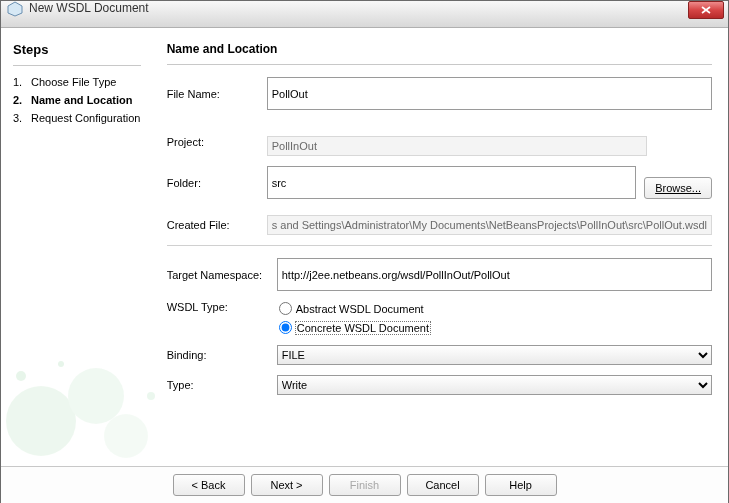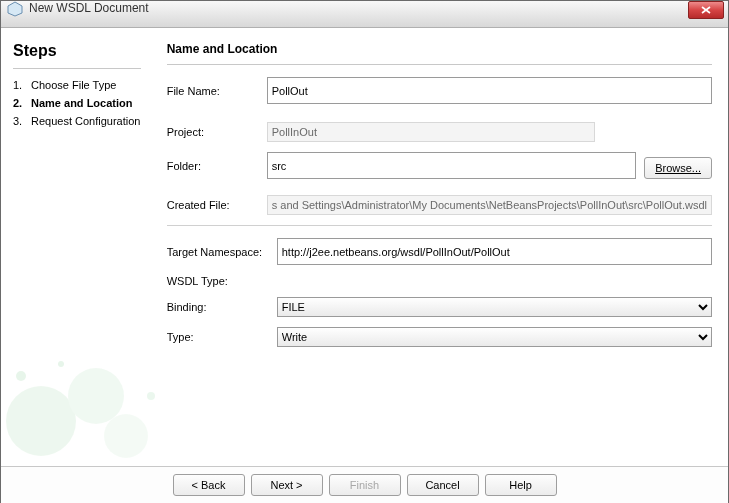--- a/index.html
+++ b/index.html
@@ -4,36 +4,36 @@
 <style>
   * { box-sizing: border-box; margin: 0; padding: 0; }
   body { font-family: "Segoe UI", Tahoma, sans-serif; font-size: 11px; background: #fff; }
   .window { width: 729px; height: 503px; border: 1px solid #6a6a6a; background: #fff; position: relative; }
   .titlebar { height: 27px; background: linear-gradient(to bottom, #f8f8f8, #e8e8e8 50%, #d8d8d8); border-bottom: 1px solid #b0b0b0; display: flex; align-items: flex-start; padding: 0 4px 0 6px; }
   .titlebar .icon { width: 16px; height: 16px; margin-right: 6px; }
   .titlebar .title { font-size: 12px; flex: 1; color: #333; }
   .titlebar .close { width: 36px; height: 18px; background: linear-gradient(to bottom, #ee8b8b, #d64545 50%, #b72b2b); border: 1px solid #8a2222; border-radius: 2px; color: #fff; display: flex; align-items: center; justify-content: center; font-size: 10px; font-family: Arial, sans-serif; }
   .content { display: flex; height: 438px; }
   .sidebar { width: 206px; padding: 14px 12px; background: #fff; position: relative; }
-  .sidebar .heading { font-weight: bold; font-size: 16px; }
+  .sidebar .heading { font-weight: bold; font-size: 13px; }
   .sidebar .rule { border-top: 1px solid #c8c8c8; margin: 8px 0 10px; }
   .steps { list-style: none; }
   .steps li { margin-bottom: 6px; display: flex; }
   .steps li .num { width: 18px; }
   .steps li.current { font-weight: bold; }
   .sidebar .art { position: absolute; left: 0; bottom: 0; width: 206px; height: 130px; opacity: 0.45; pointer-events: none; }
   .main { flex: 1; padding: 14px 16px 10px 14px; }
   .main .heading { font-weight: bold; font-size: 12px; }
   .main .rule { border-top: 1px solid #c8c8c8; margin: 8px 0 12px; }
   .row { display: flex; align-items: center; margin-bottom: 10px; }
   .row .label { width: 100px; }
   .row .field { flex: 1; }
-  .row .field input[type=text] { width: 100%; height: 27px; padding: 2px 4px; border: 1px solid #9a9a9a; font-size: 11px; font-family: inherit; }
+  .row .field input[type=text] { width: 100%; height: 33px; padding: 2px 4px; border: 1px solid #9a9a9a; font-size: 11px; font-family: inherit; }
   .row .field .ro { background: #f4f4f4; border: 1px solid #d8d8d8; color: #6a6a6a; height: 20px; padding: 2px 4px; display: flex; align-items: center; overflow: hidden; white-space: nowrap; font-size: 11px; }
-  .row .field .ro.short { width: 328px; }
+  .row .field .ro.short { width: 380px; margin-top: 8px; }
   .btn { background: linear-gradient(to bottom, #fdfdfd, #ececec); border: 1px solid #9e9e9e; border-radius: 3px; height: 22px; padding: 0 10px; font-size: 11px; cursor: default; font-family: inherit; }
   .btn:disabled { color: #a8a8a8; }
   .browse { margin-left: 8px; text-decoration: underline; }
   .divider { border-top: 1px solid #d0d0d0; margin: 6px 0 12px; }
   .radio-group { display: flex; flex-direction: column; gap: 4px; }
   .radio-group label { display: inline-flex; align-items: center; gap: 4px; padding: 1px 2px; }
   .radio-group label.sel span { outline: 1px dotted #777; padding: 0 1px; }
   select { width: 100%; height: 20px; border: 1px solid #9a9a9a; font-size: 11px; background: linear-gradient(to bottom, #fff, #eaeaea); font-family: inherit; }
   .footer { height: 37px; border-top: 1px solid #c8c8c8; display: flex; align-items: center; justify-content: center; gap: 6px; padding: 0 12px; background: #fdfdfd; }
   .footer .btn { min-width: 72px; }
@@ -123,20 +123,28 @@
       <div class="divider"></div>
 
       <div class="row">
         <div class="label" style="width:110px">Target Namespace:</div>
         <div class="field"><input type="text" value="http://j2ee.netbeans.org/wsdl/PollInOut/PollOut" style=""></div>
       </div>
 
       <div class="row" style="align-items:flex-start">
         <div class="label" style="width:110px">WSDL Type:</div>
         <div class="field radio-group">
+          <label>
+              <input type="radio" name="wt" style="">
+              <span>Abstract WSDL Document</span>
+            </label>
+          <label class="sel">
+              <input type="radio" name="wt" checked="" style="">
+              <span>Concrete WSDL Document</span>
+            </label>
         </div>
       </div>
 
       <div class="row">
         <div class="label" style="width:110px">Binding:</div>
         <div class="field"><select><option>FILE</option></select></div>
       </div>
 
       <div class="row">
         <div class="label" style="width:110px">Type:</div>

